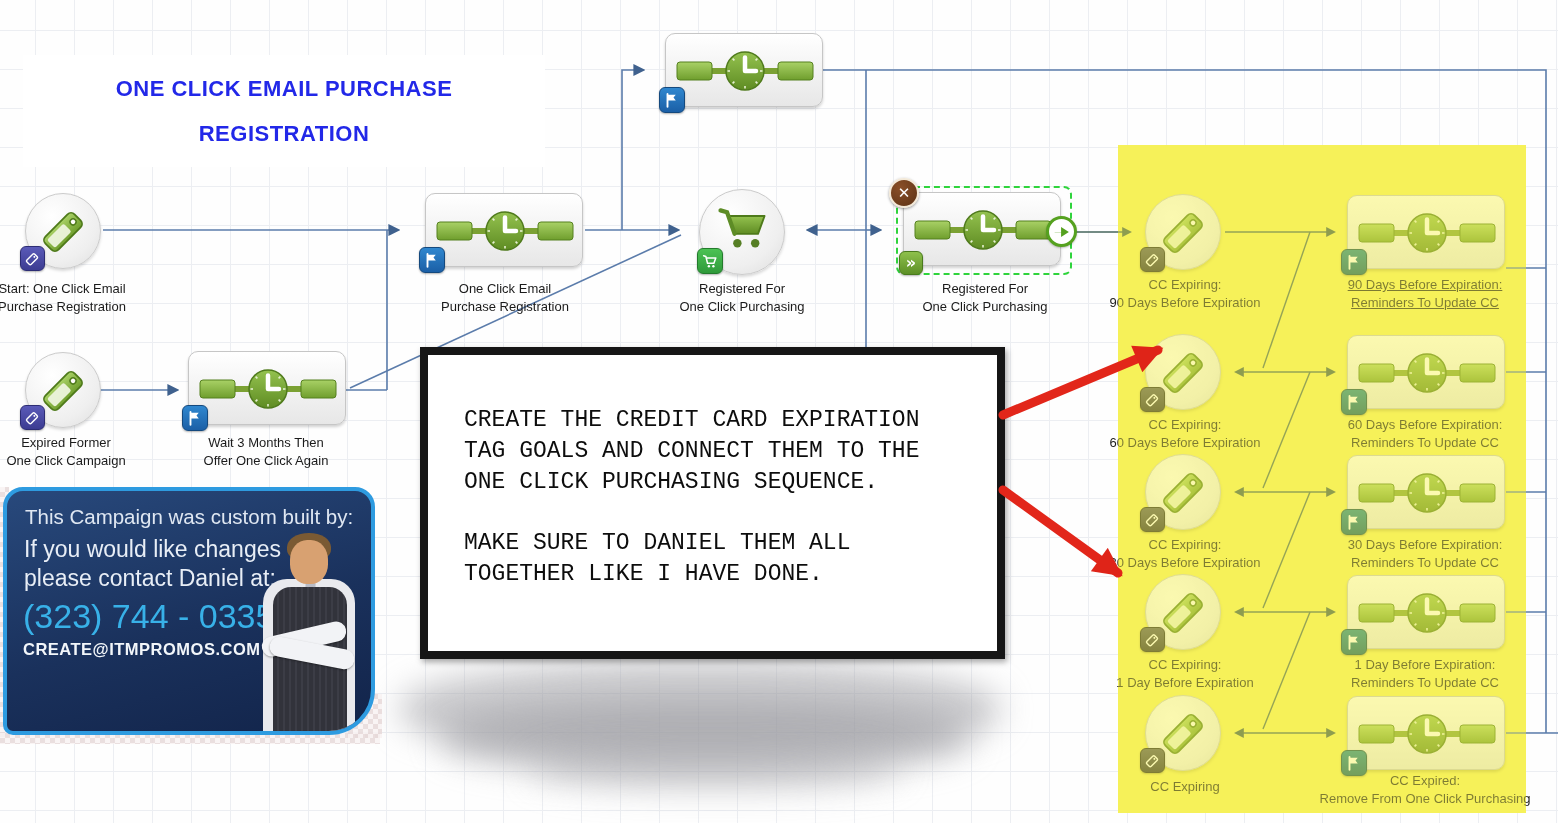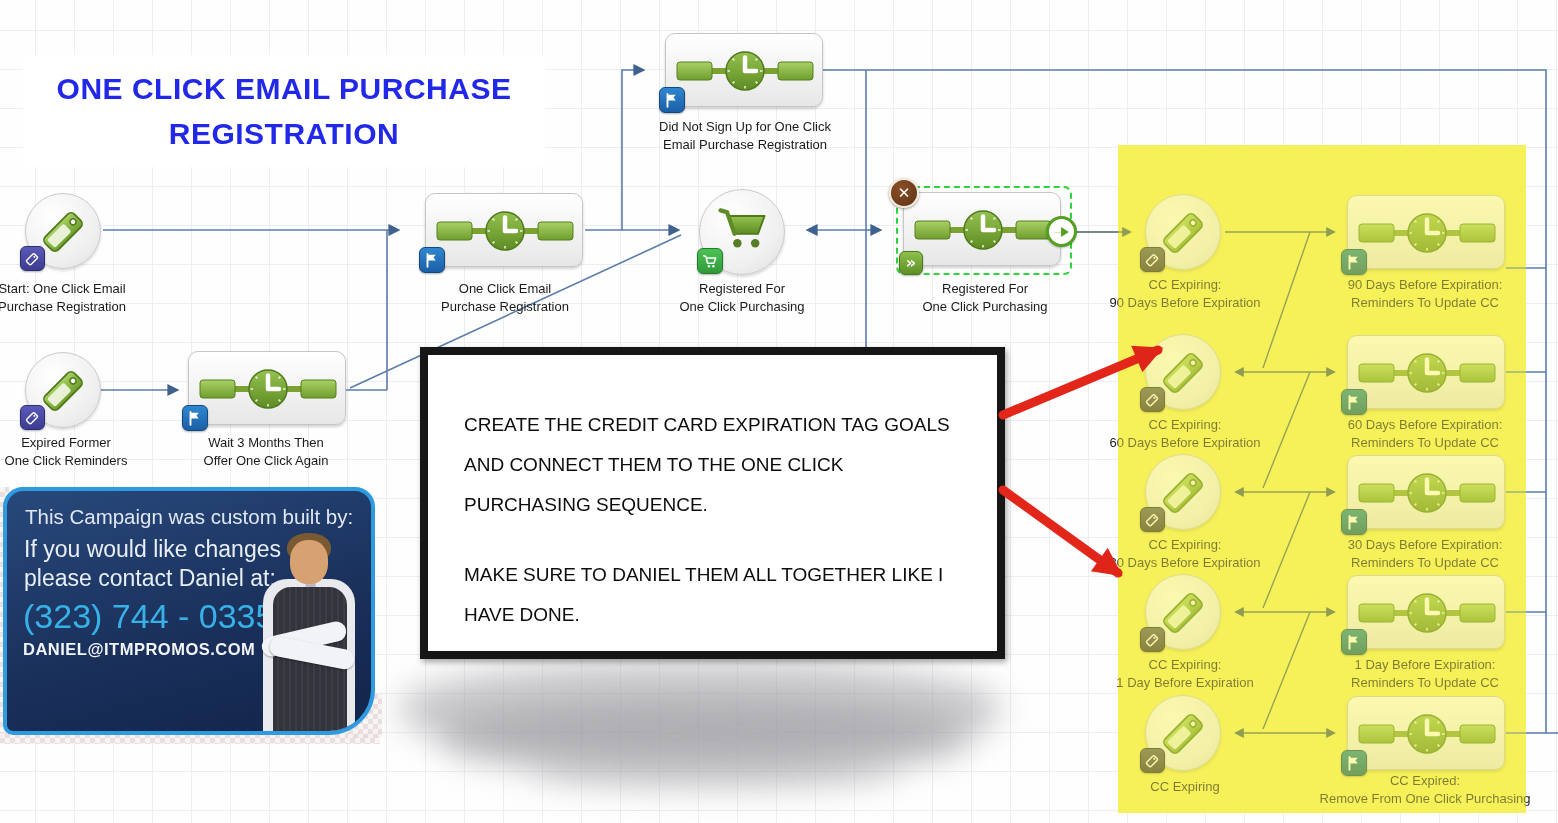--- a/index.html
+++ b/index.html
@@ -3,21 +3,21 @@
 <meta charset="utf-8">
 <style>
   html,body{margin:0;padding:0;}
   body{width:1558px;height:823px;overflow:hidden;font-family:"Liberation Sans","DejaVu Sans",sans-serif;}
   #canvas{position:relative;width:1558px;height:823px;overflow:hidden;background-color:#fefefe;
     background-image:linear-gradient(#eceef2 1px,transparent 1px),linear-gradient(90deg,#eceef2 1px,transparent 1px);
     background-size:39px 39px;background-position:-4px -9px;}
   .abs{position:absolute;}
   
   .title-panel{left:23px;top:55px;width:522px;height:112px;background:#fff;display:flex;flex-direction:column;align-items:center;justify-content:center;}
-  .title-panel .t{font-size:30px;font-weight:bold;color:#2228e8;line-height:45px;letter-spacing:.5px;text-align:center;}
+  .title-panel .t{font-size:22px;font-weight:bold;color:#2228e8;line-height:45px;letter-spacing:.5px;text-align:center;}
   
   .yellow-rect{left:1118px;top:145px;width:408px;height:668px;background:#f6f062;}
   .yellow-wash{left:1118px;top:145px;width:408px;height:668px;background:rgba(247,241,80,.45);pointer-events:none;}
   
   .seq-node{position:absolute;width:158px;height:74px;border-radius:10px;background:linear-gradient(#ffffff,#e7e7e7);border:1px solid #c6c6c6;box-shadow:0 2px 3px rgba(0,0,0,.18);box-sizing:border-box;}
   .seq-node .art{position:absolute;left:8px;top:11px;width:142px;height:52px;}
   
   .tag-node{position:absolute;width:76px;height:76px;border-radius:50%;background:radial-gradient(circle at 35% 30%,#ffffff,#efefef 65%,#dedede);border:1px solid #cbcbcb;box-shadow:0 2px 3px rgba(0,0,0,.15);box-sizing:border-box;}
   .tag-node .art{position:absolute;left:10px;top:10px;width:54px;height:54px;}
   .cart-node{position:absolute;width:86px;height:86px;border-radius:50%;background:radial-gradient(circle at 35% 30%,#ffffff,#efefef 65%,#dcdcdc);border:1px solid #cbcbcb;box-shadow:0 2px 3px rgba(0,0,0,.15);box-sizing:border-box;}
@@ -31,21 +31,21 @@
   .cartb{left:-3px;bottom:0;width:26px;height:26px;border-radius:6px;background:linear-gradient(#4cc254,#2f9a3a);border:1px solid #237b2c;box-shadow:0 1px 2px rgba(0,0,0,.3);}
   .xbadge{width:30px;height:30px;border-radius:50%;background:radial-gradient(circle at 35% 30%,#8a4f28,#5c3215);border:2px solid #f3e9d8;color:#fff;font-weight:bold;font-size:15px;box-shadow:0 1px 3px rgba(0,0,0,.4);font-family:"DejaVu Sans",sans-serif;}
   .ffbadge{width:24px;height:24px;border-radius:6px;background:linear-gradient(#8ec04c,#5d9026);border:1px solid #4a7a1d;color:#fff;font-weight:bold;font-size:16px;line-height:1;box-shadow:0 1px 2px rgba(0,0,0,.3);font-family:"DejaVu Sans",sans-serif;}
   .gobadge{width:31px;height:31px;border-radius:50%;background:#fff;border:3px solid #55a11f;box-shadow:0 1px 2px rgba(0,0,0,.25);}
   .selection{border:2px dashed #2fd43c;border-radius:8px;}
   
   .node-label{position:absolute;width:220px;text-align:center;font-size:13px;line-height:18px;color:#1b1b1b;}
   .node-label.wide{width:270px;}
   
   .note-box{left:420px;top:347px;width:585px;height:312px;background:#fff;border:8px solid #161616;box-sizing:border-box;box-shadow:2px 3px 6px rgba(0,0,0,.35);padding:50px 28px 0 36px;}
-  .note-box p{margin:0 0 30px 0;font-size:19px;line-height:40px;color:#0d0d0d;}
+  .note-box p{margin:0 0 30px 0;font-size:23px;line-height:31px;color:#0d0d0d;font-family:Liberation Mono, monospace;}
   
   .blob{position:absolute;border-radius:45%;filter:blur(16px);}
   
   .checker{position:absolute;background:repeating-conic-gradient(#e7d9d9 0% 25%,#f8f2f2 0% 50%);background-size:10px 10px;opacity:.85;}
   .card{left:3px;top:487px;width:372px;height:248px;border-radius:20px 20px 46px 10px;background:linear-gradient(165deg,#28497c,#1a315c 55%,#12244a);border:4px solid #2e9be0;box-sizing:border-box;overflow:hidden;padding:12px 16px;}
   .card .heading{font-size:20.5px;color:#dfe7f2;margin:2px 0 6px 2px;}
   .card .name{font-size:30px;font-weight:bold;color:#ffffff;letter-spacing:.5px;margin:0 0 6px 1px;}
   .card .msg{font-size:23px;color:#e8eef6;line-height:29px;margin-left:1px;}
   .card .phone{font-size:34px;color:#38b1e8;margin:4px 0 4px 0;}
   .card .email{font-size:16.5px;font-weight:bold;color:#f2f6fa;letter-spacing:.5px;}
@@ -186,23 +186,20 @@
   <div class="seq-node" style="left:665px;top:33px;">
     <svg class="art">
         <use href="#sym-seq"></use>
       </svg>
     <div class="badge flagb">
         <svg width="18" height="18">
           <use href="#sym-miniflag"></use>
         </svg>
       </div>
   </div>
-  <div class="node-label" style="left:635px;top:118px;">
-    <span>Did Not Sign Up for One Click</span><br><span>Email Purchase Registration</span>
-  </div>
 
   <div class="tag-node" style="left:25px;top:193px;">
     <svg class="art">
         <use href="#sym-tag"></use>
       </svg>
     <div class="badge tagb">
         <svg width="17" height="17">
           <use href="#sym-minitag"></use>
         </svg>
       </div>
@@ -264,21 +261,21 @@
     <svg class="art">
         <use href="#sym-tag"></use>
       </svg>
     <div class="badge tagb">
         <svg width="17" height="17">
           <use href="#sym-minitag"></use>
         </svg>
       </div>
   </div>
   <div class="node-label" style="left:-44px;top:434px;">
-    <span>Expired Former</span><br><span>One Click Reminders</span>
+    <span>Expired Former</span><br><span>One Click Campaign</span>
   </div>
 
   <div class="seq-node" style="left:188px;top:351px;">
     <svg class="art">
         <use href="#sym-seq"></use>
       </svg>
     <div class="badge flagb">
         <svg width="18" height="18">
           <use href="#sym-miniflag"></use>
         </svg>
@@ -304,21 +301,21 @@
   <div class="seq-node" style="left:1347px;top:195px;">
     <svg class="art">
         <use href="#sym-seq"></use>
       </svg>
     <div class="badge flagb teal">
         <svg width="18" height="18">
           <use href="#sym-miniflag"></use>
         </svg>
       </div>
   </div>
-  <div class="node-label" style="left:1315px;top:276px;">
+  <div class="node-label" style="left:1315px;top:276px;text-decoration:underline;">
     <span>90 Days Before Expiration:</span><br><span>Reminders To Update CC</span>
   </div>
 
   <div class="tag-node" style="left:1145px;top:334px;">
     <svg class="art">
         <use href="#sym-tag"></use>
       </svg>
     <div class="badge tagb dark">
         <svg width="17" height="17">
           <use href="#sym-minitag"></use>
@@ -444,21 +441,21 @@
 
   <div class="checker" style="left:0;top:487px;width:9px;height:250px;"></div>
   <div class="checker" style="left:0;top:733px;width:380px;height:11px;"></div>
   <div class="checker" style="left:348px;top:694px;width:34px;height:44px;"></div>
 
   <div class="abs card">
     <div class="heading">This Campaign was custom built by:</div>
     <div class="msg">If you would like changes</div>
     <div class="msg">please contact Daniel at:</div>
     <div class="phone">(323) 744 - 0335</div>
-    <div class="email">DANIEL@ITMPROMOS.COM</div>
+    <div class="email">CREATE@ITMPROMOS.COM</div>
     <div class="figure">
       <div class="shirt"></div>
       <div class="tie"></div>
       <div class="vest"></div>
       <div class="hair"></div>
       <div class="face"></div>
       <div class="arm arm-l"></div>
       <div class="arm arm-r"></div>
     </div>
   </div>

